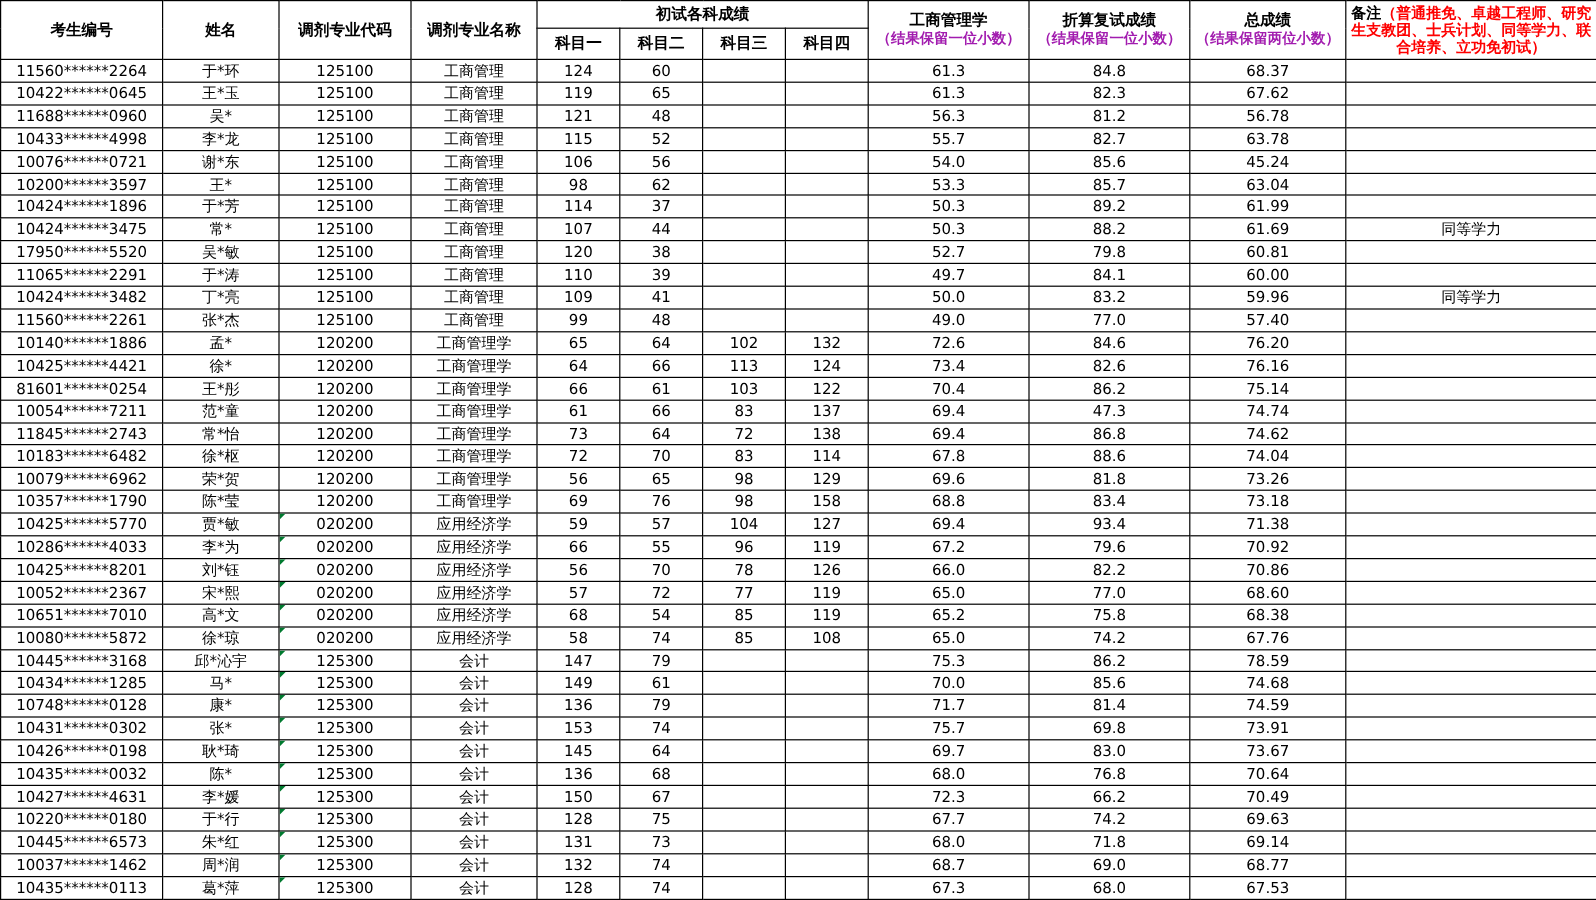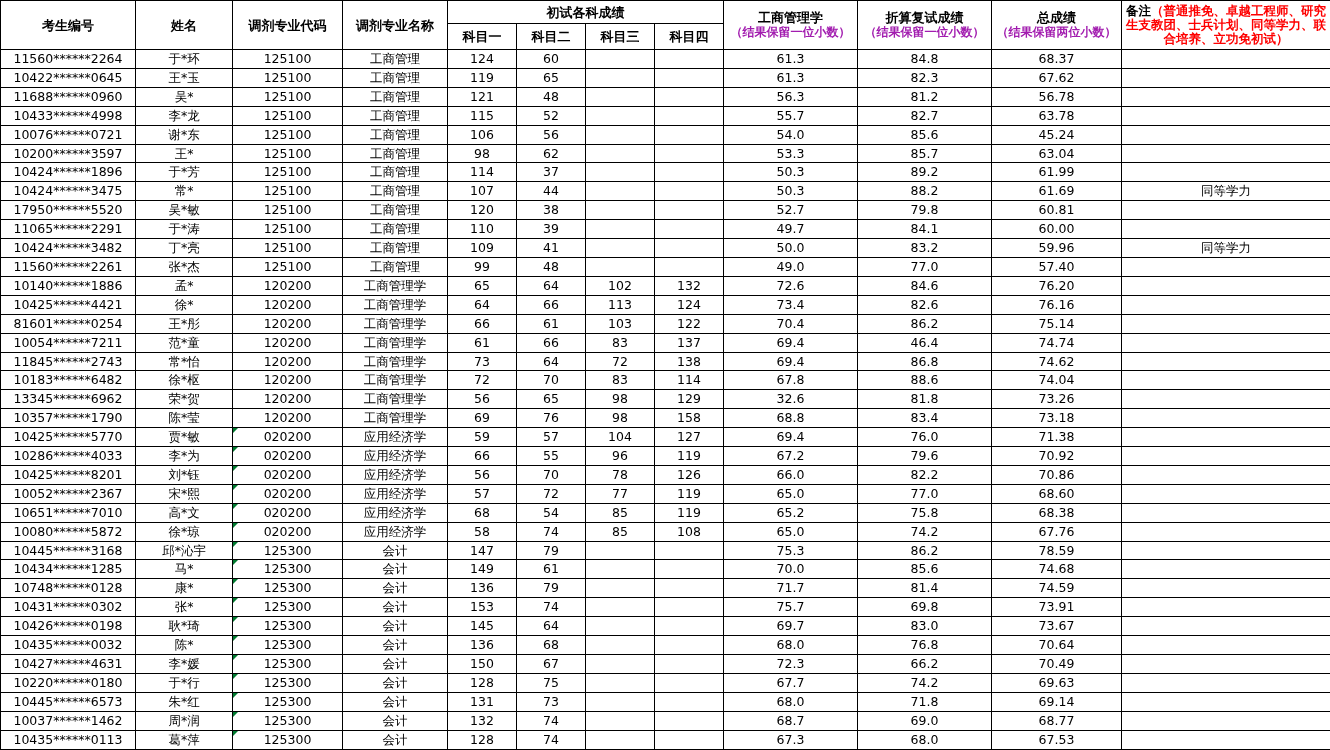--- a/index.html
+++ b/index.html
@@ -278,21 +278,21 @@
       <tr>
         <td>10054******7211</td>
         <td>范*童</td>
         <td>120200</td>
         <td>工商管理学</td>
         <td>61</td>
         <td>66</td>
         <td>83</td>
         <td>137</td>
         <td>69.4</td>
-        <td>46.4</td>
+        <td>47.3</td>
         <td>74.74</td>
         <td></td>
       </tr>
       <tr>
         <td>11845******2743</td>
         <td>常*怡</td>
         <td>120200</td>
         <td>工商管理学</td>
         <td>73</td>
         <td>64</td>
@@ -311,29 +311,29 @@
         <td>72</td>
         <td>70</td>
         <td>83</td>
         <td>114</td>
         <td>67.8</td>
         <td>88.6</td>
         <td>74.04</td>
         <td></td>
       </tr>
       <tr>
-        <td>13345******6962</td>
+        <td>10079******6962</td>
         <td>荣*贺</td>
         <td>120200</td>
         <td>工商管理学</td>
         <td>56</td>
         <td>65</td>
         <td>98</td>
         <td>129</td>
-        <td>32.6</td>
+        <td>69.6</td>
         <td>81.8</td>
         <td>73.26</td>
         <td></td>
       </tr>
       <tr>
         <td>10357******1790</td>
         <td>陈*莹</td>
         <td>120200</td>
         <td>工商管理学</td>
         <td>69</td>
@@ -348,21 +348,21 @@
       <tr>
         <td>10425******5770</td>
         <td>贾*敏</td>
         <td>020200<span class="tri"></span></td>
         <td>应用经济学</td>
         <td>59</td>
         <td>57</td>
         <td>104</td>
         <td>127</td>
         <td>69.4</td>
-        <td>76.0</td>
+        <td>93.4</td>
         <td>71.38</td>
         <td></td>
       </tr>
       <tr>
         <td>10286******4033</td>
         <td>李*为</td>
         <td>020200<span class="tri"></span></td>
         <td>应用经济学</td>
         <td>66</td>
         <td>55</td>

